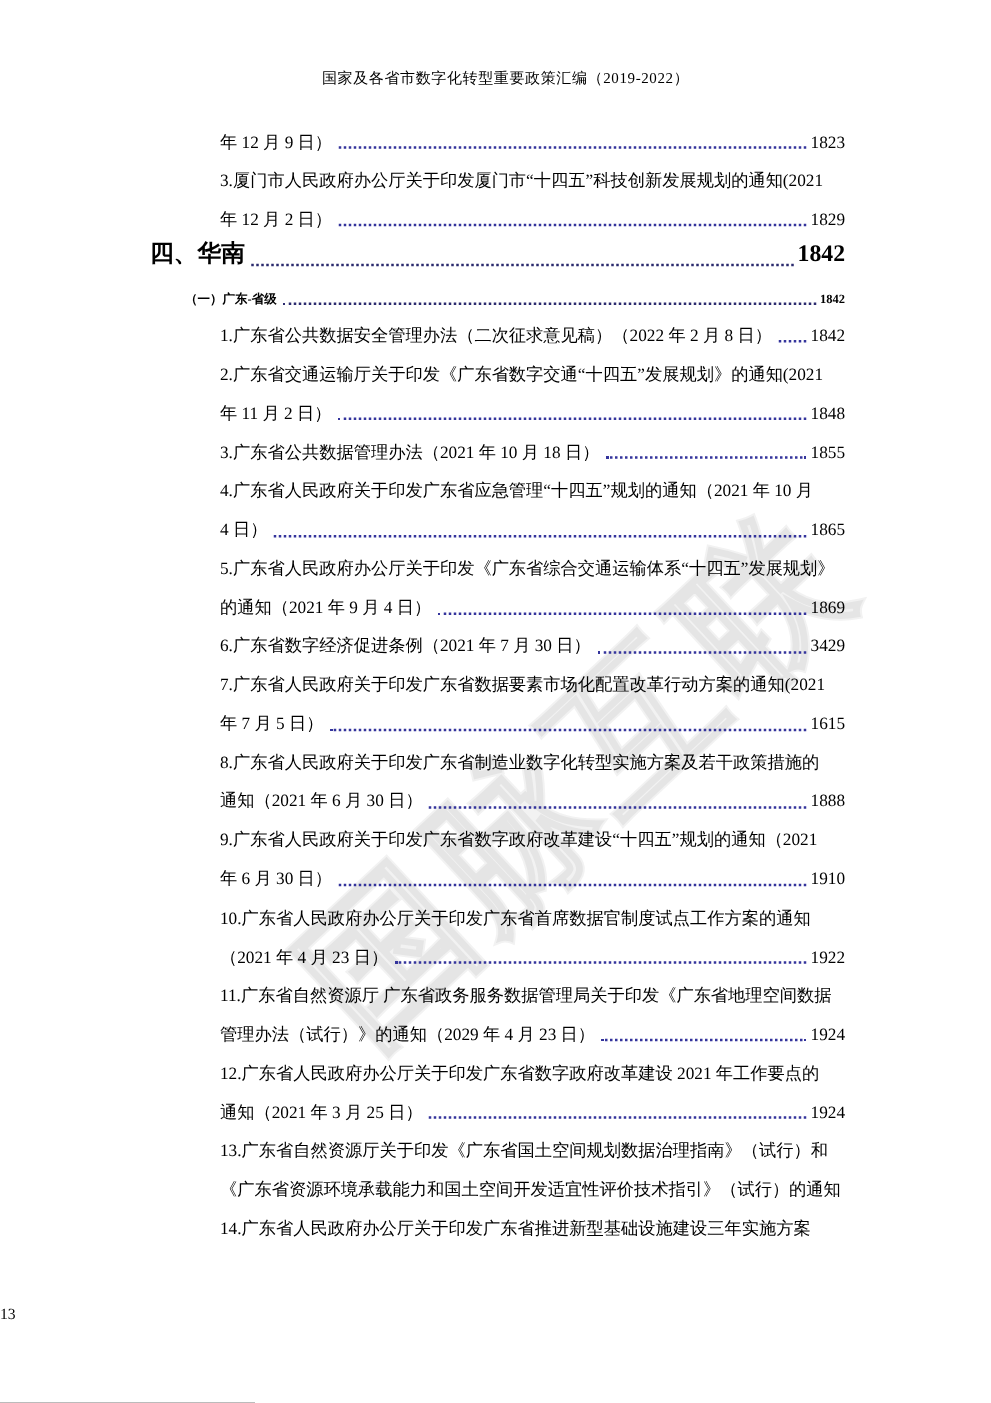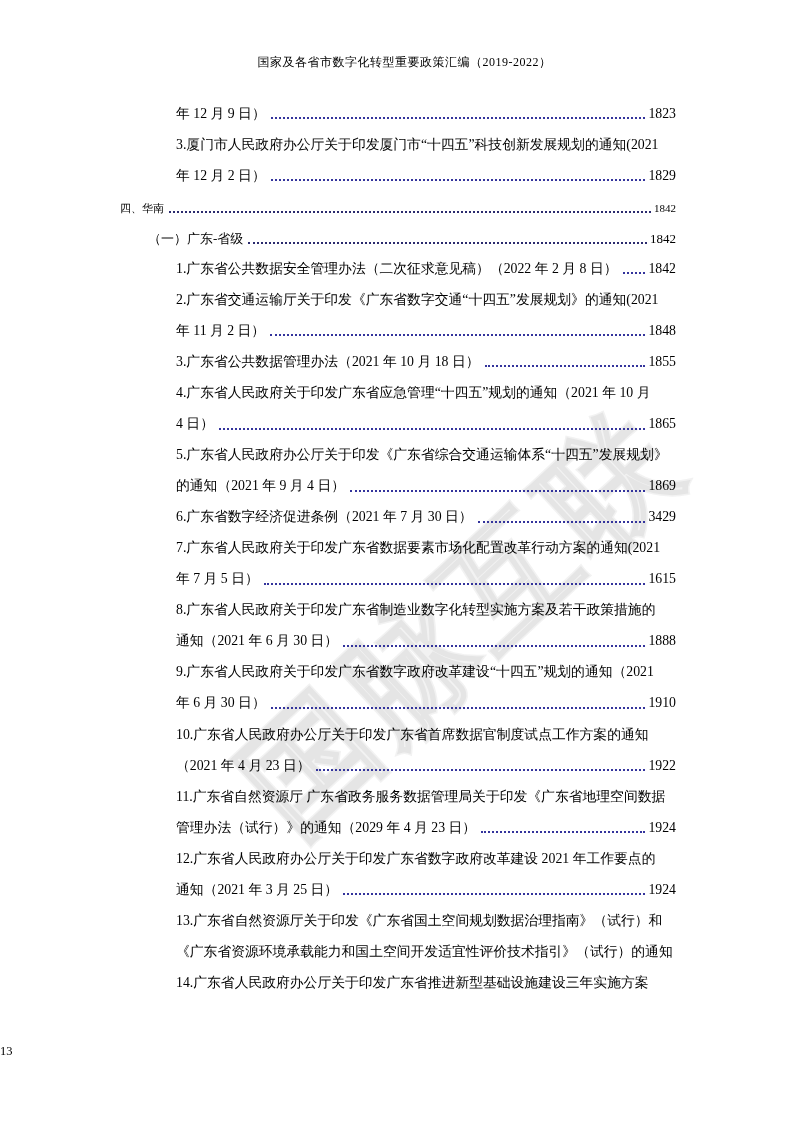--- a/index.html
+++ b/index.html
@@ -50,22 +50,22 @@
     font-size:13.8px;
   }
   .row .title { white-space:nowrap; flex-shrink:0; line-height:1.05; }
   .row .leader {
     flex:1 1 auto;
     min-width:8px;
     border-bottom:2px dotted #34349c;
     margin:0 3px 2px 5px;
   }
   .row .pagenum { white-space:nowrap; line-height:1.05;text-align:right; }
-  .row.chapter { font-weight:normal; font-size:11px; padding-left:0; }
-  .row.section { font-weight:normal; font-size:13px; padding-left:28px; }
+  .row.chapter { font-weight:bold; font-size:19px; padding-left:0; }
+  .row.section { font-weight:bold; font-size:10px; padding-left:28px; }
   .row.item    { padding-left:56px; }
   .row.chapter .leader, .row.section .leader {
     border-bottom:2.5px dotted #2b2b6e;
     margin-bottom:1px;
   }
   .doc-footer {
     position:absolute; bottom:63px; left:0; right:0;
     text-align:left;
     font-size:12.5px;
     z-index:2;

